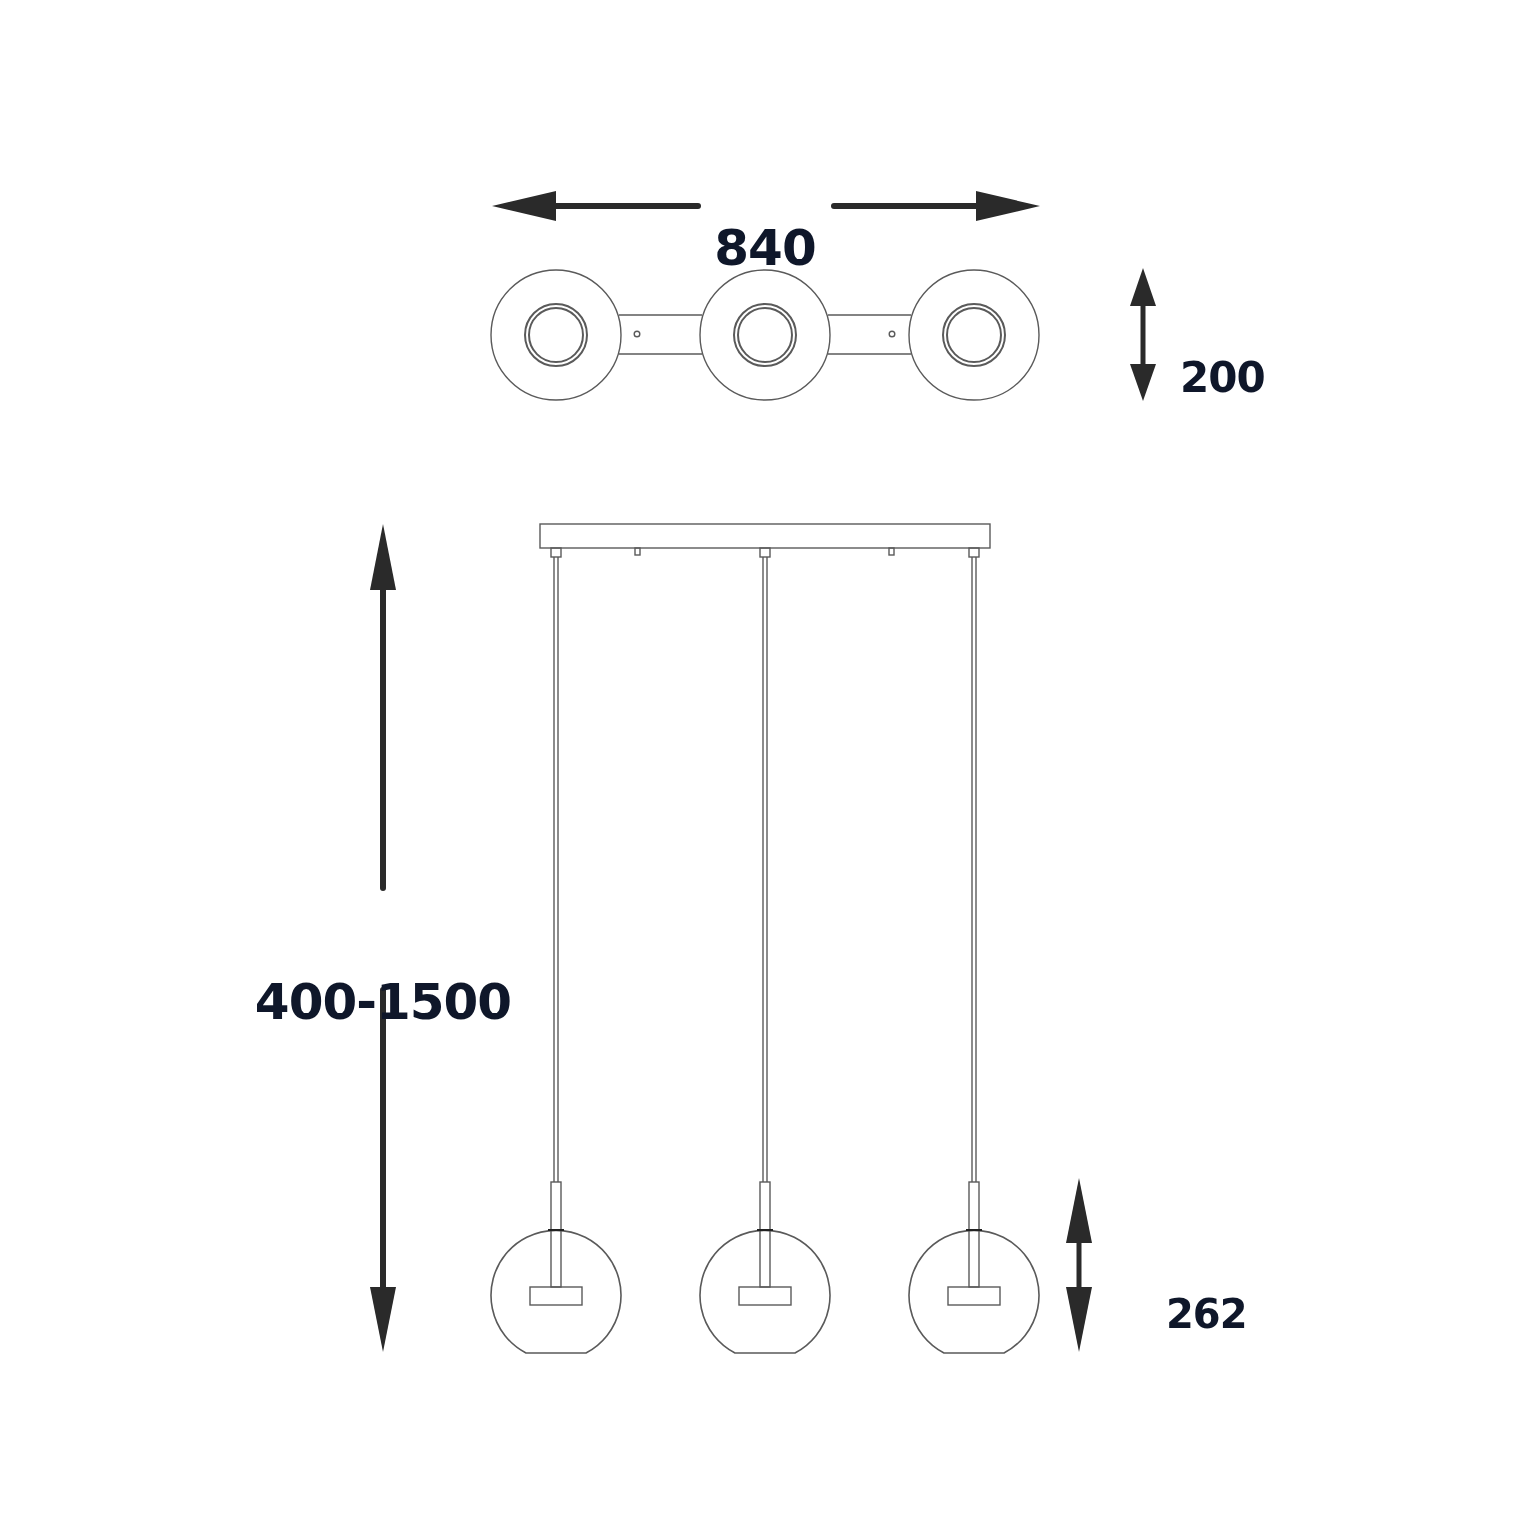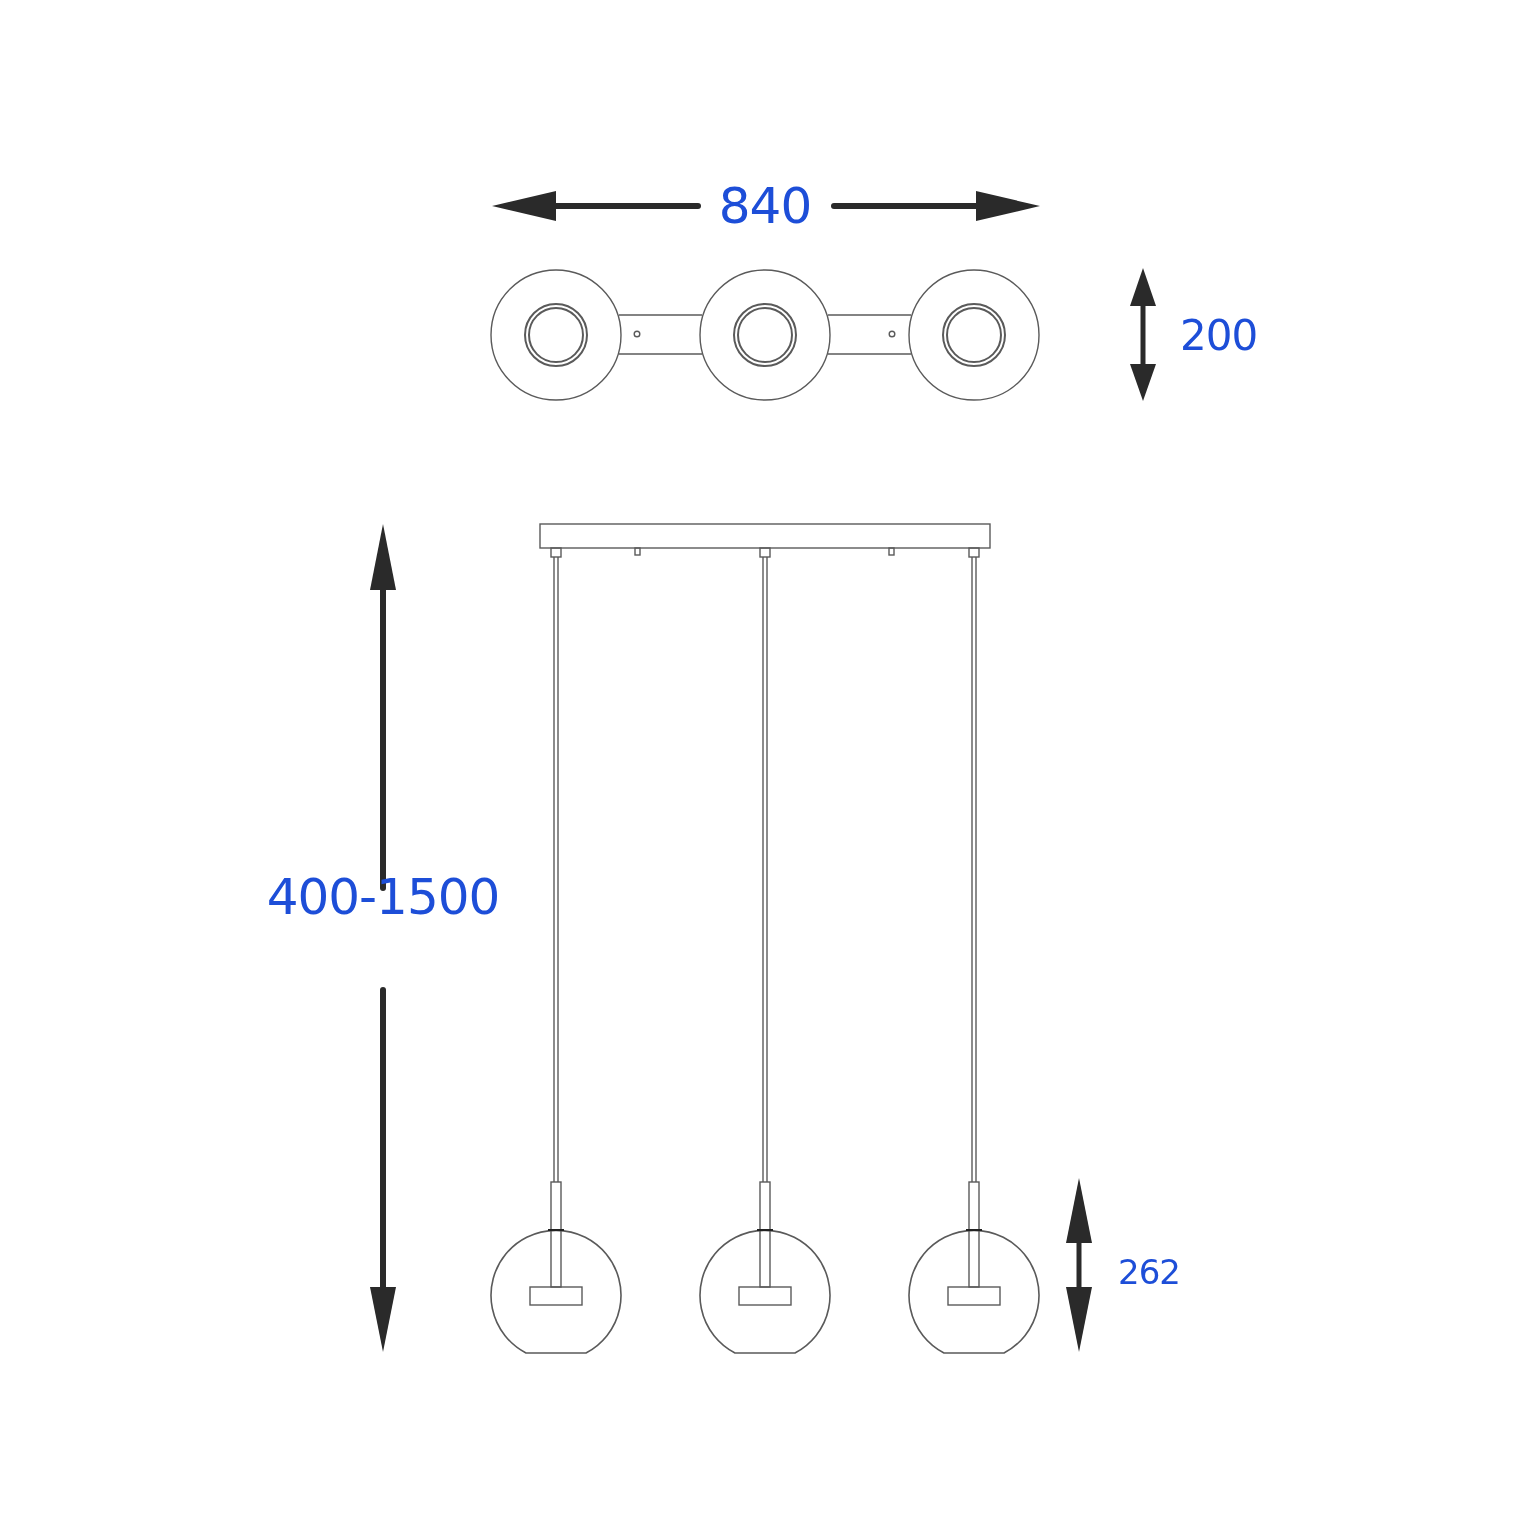--- a/index.html
+++ b/index.html
@@ -1,25 +1,25 @@
 <!DOCTYPE html>
 <html><head>
 <meta charset="utf-8">
 <style>
   html, body { margin: 0; padding: 0; background: #ffffff; }
   body { width: 1540px; height: 1540px; position: relative; overflow: hidden;
          font-family: "DejaVu Sans", "Liberation Sans", sans-serif; }
   #drawing { position: absolute; left: 0; top: 0; width: 1540px; height: 1540px; }
-  .dim-label { position: absolute; color: #1d4ed8; font-weight: 400;
+  .dim-label { position: absolute; color: #0f172a; font-weight: 700;
                font-family: "DejaVu Sans", "Liberation Sans", sans-serif;
-               line-height: 1; white-space: nowrap; letter-spacing: -1px; }
+               line-height: 1; white-space: nowrap; letter-spacing: -1px; margin-top: 42px; }
   #label-width { left: 765px; top: 206px; transform: translate(-50%, -50%); font-size: 50px; }
   #label-depth { left: 1180px; top: 336px; transform: translate(0, -50%); font-size: 42px; }
-  #label-height { left: 383px; top: 897px; transform: translate(-50%, -50%); font-size: 50px; text-align: right; }
-  #label-globe { left: 1118px; top: 1272px; transform: translate(0, -50%); font-size: 34px; }
+  #label-height { left: 383px; top: 960px; transform: translate(-50%, -50%); font-size: 50px; text-align: right; }
+  #label-globe { left: 1166px; top: 1272px; transform: translate(0, -50%); font-size: 40px; }
 </style>
 </head>
 <body>
 
 <svg id="drawing" viewBox="0 0 1540 1540" xmlns="http://www.w3.org/2000/svg">
 
   <g fill="#2a2a2a" stroke="#2a2a2a">
     <line x1="548" y1="206" x2="698" y2="206" stroke-width="6" stroke-linecap="round"></line>
     <polygon points="492,206 556,191 556,221" stroke="none"></polygon>
     <line x1="834" y1="206" x2="984" y2="206" stroke-width="6" stroke-linecap="round"></line>

